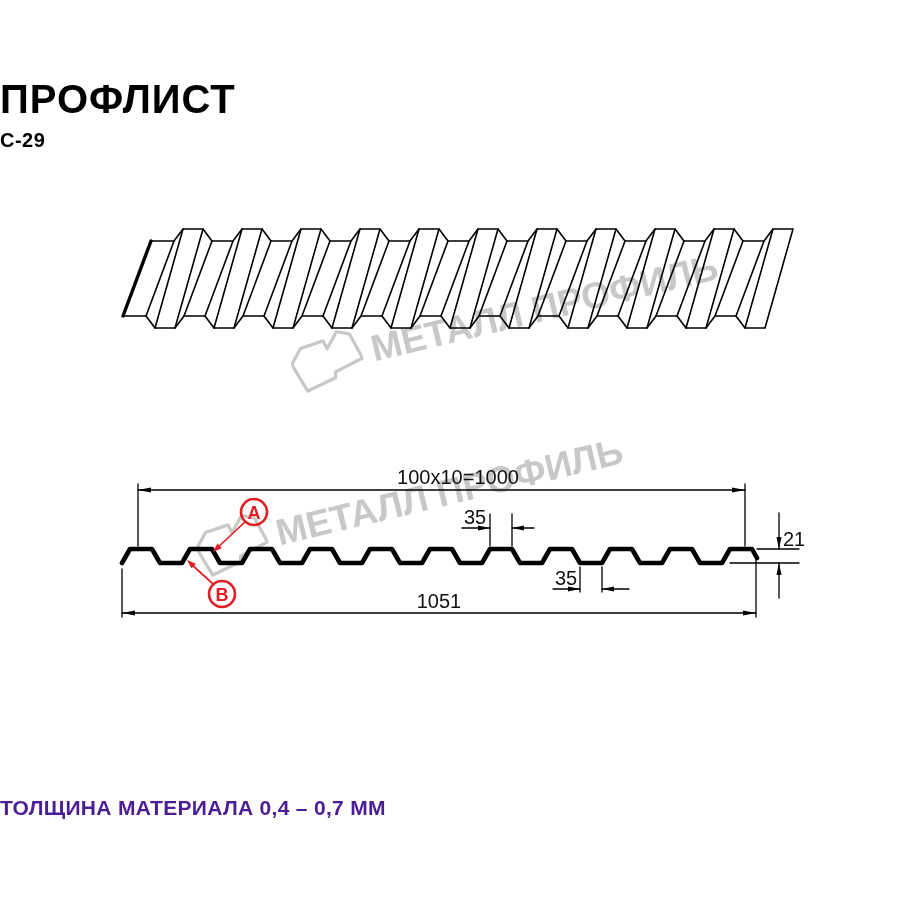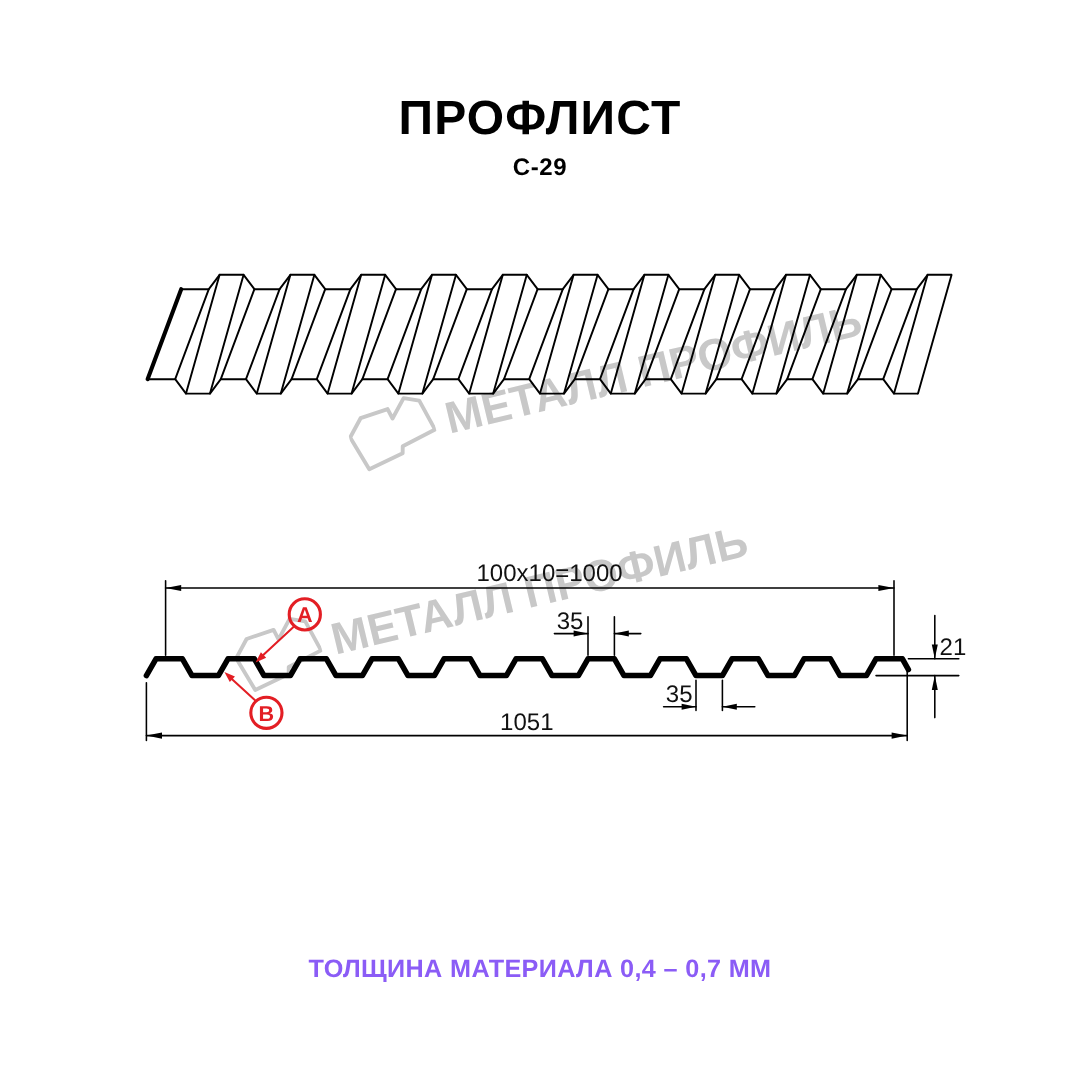--- a/index.html
+++ b/index.html
@@ -1,22 +1,22 @@
 <!DOCTYPE html>
 <html style="--accent-red: #e31e24; --wm-gray: #c8c8c8;"><head>
 <meta charset="utf-8">
 <style>
   :root{ --accent-red:#e31e24; --wm-gray:#c8c8c8; --ink:#000000; }
   html,body{margin:0;padding:0;background:#fff;}
   #stage{position:relative;width:900px;height:900px;background:#fff;overflow:hidden;
          font-family:"Liberation Sans", sans-serif;}
-  .center-text{position:absolute;left:0;right:0;text-align:center;color:#000;}
+  .center-text{position:absolute;left:0;right:0;color:#000;}
   .title{top:80px;font-size:40px;font-weight:800;letter-spacing:1px;line-height:38px;}
   .subtitle{top:129px;font-size:20px;font-weight:600;letter-spacing:0.5px;}
-  .footer-note{top:796px;font-size:21px;font-weight:600;letter-spacing:0.3px;color:#8b5cf6;}
+  .footer-note{top:796px;font-size:21px;font-weight:600;letter-spacing:0.3px;color:#4c1d95;}
   .watermark{position:absolute;display:flex;align-items:center;gap:10px;
              transform:rotate(-13.5deg);transform-origin:left center;
              color:var(--wm-gray);font-weight:700;font-size:37px;letter-spacing:0px;
              white-space:nowrap;z-index:1;}
   .wm-1{left:292px;top:341px;}
   .wm-2{left:197px;top:525px;}
   .wm-logo{stroke:var(--wm-gray);fill:none;stroke-width:4.5;stroke-linejoin:round;}
   #drawing{position:absolute;left:0;top:0;z-index:2;}
   .dim-text{font-family:"Liberation Sans", sans-serif;font-size:20px;fill:#111;}
   .callout-text{font-family:"Liberation Sans", sans-serif;font-size:18px;font-weight:700;

